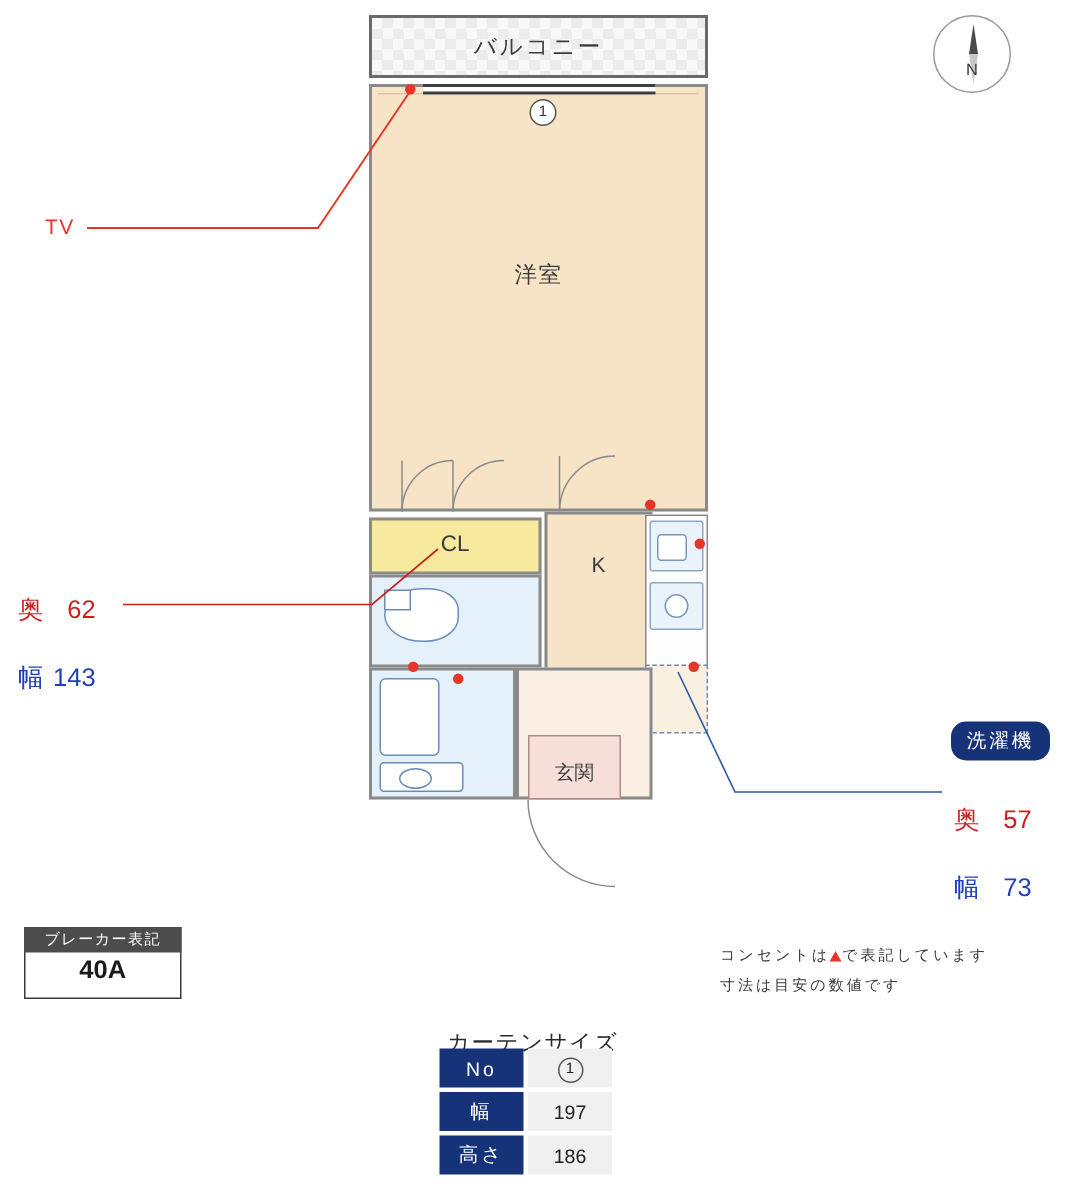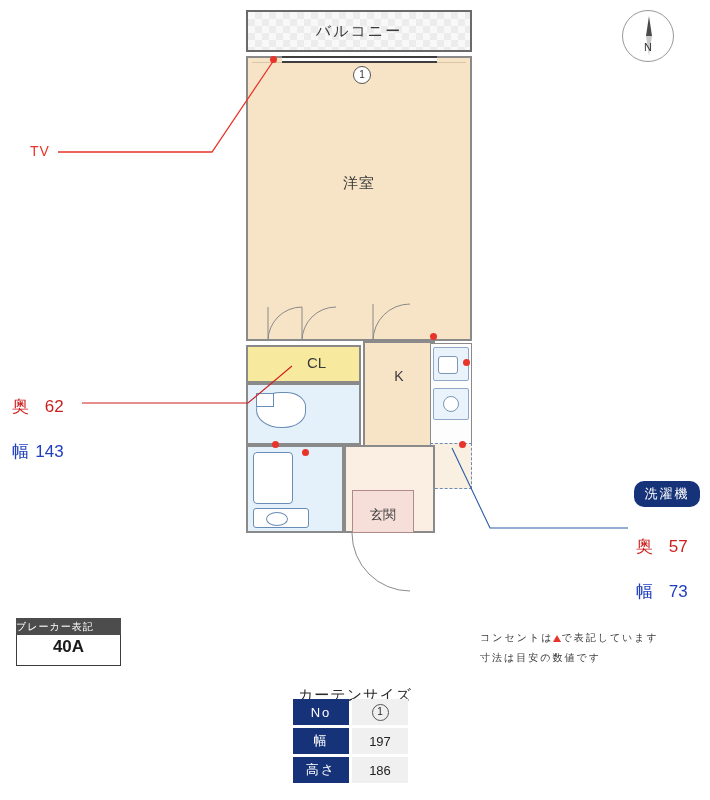--- a/index.html
+++ b/index.html
@@ -129,21 +129,20 @@
     border: 2px solid #8a8a8a;
     background: #f7ea9e;
   }
   .cl-text {
     position: absolute;
     left: 246px; top: 354px;
     width: 115px;
     text-align: center;
     font-size: 15px;
     color: #3a3a3a;
-    margin-left: 13px;
   }
 
   
   .kitchen {
     position: absolute;
     left: 363px; top: 341px;
     width: 72px; height: 108px;
     box-sizing: border-box;
     border: 2px solid #8a8a8a;
     background: #f7e3c6;
@@ -358,21 +357,21 @@
   }
   .breaker-head {
     position: absolute;
     left: 16px; top: 618px;
     width: 105px; height: 17px;
     box-sizing: border-box;
     background: #4c4c4c;
     color: #fff;
     font-size: 10px;
     letter-spacing: 1px;
-    text-align: left;
+    text-align: center;
     line-height: 17px;
   }
   .breaker-val {
     position: absolute;
     left: 16px; top: 637px;
     width: 105px;
     text-align: center;
     font-size: 17px;
     color: #1a1a1a;
     font-weight: bold;

